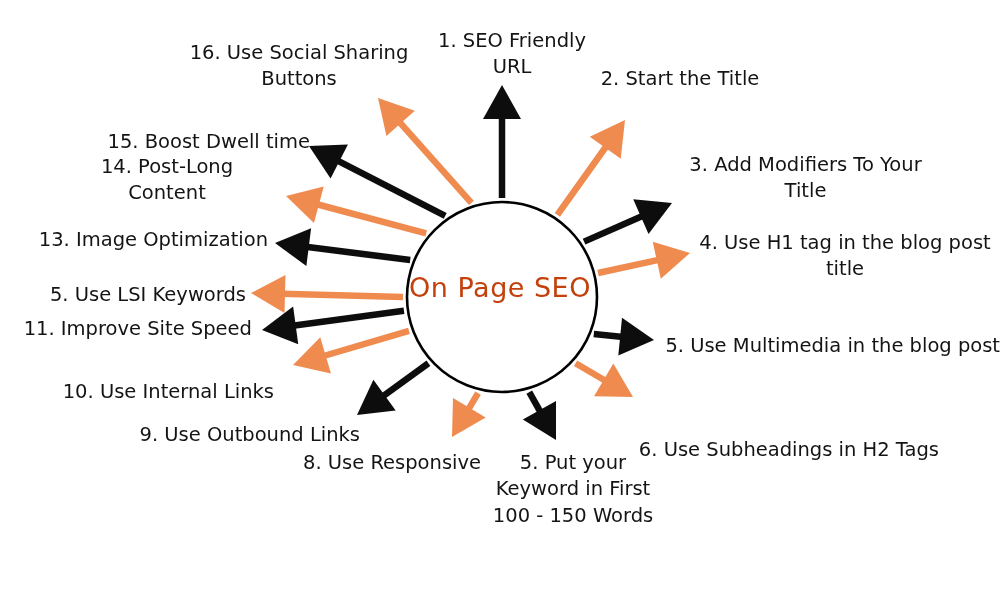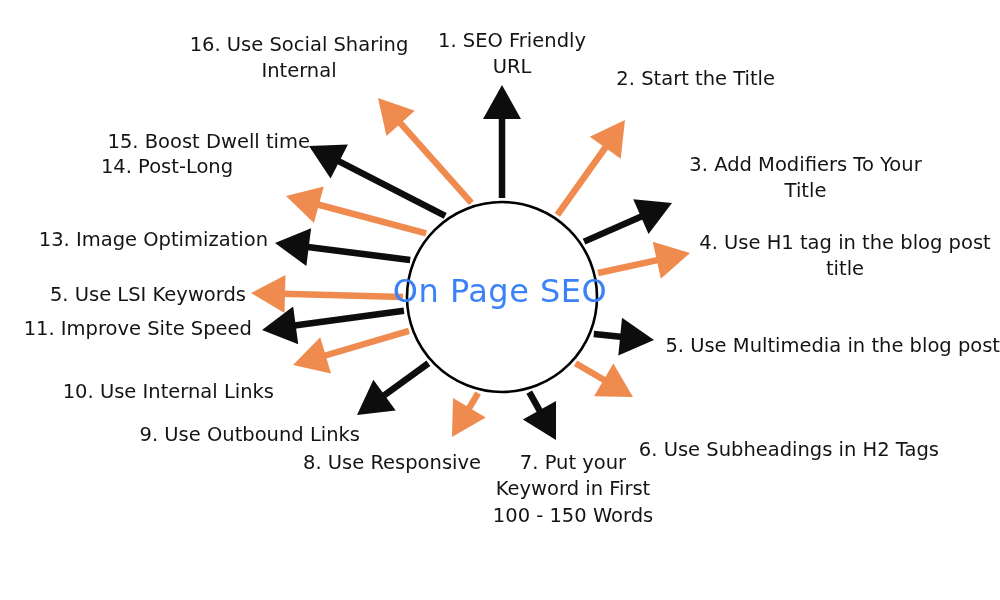--- a/index.html
+++ b/index.html
@@ -21,22 +21,22 @@
     top: 0;
     width: 1000px;
     height: 600px;
   }
   .hub-label {
     position: absolute;
     left: 0;
     top: 272px;
     width: 1000px;
     text-align: center;
-    font-size: 32px;
-    color: #3b82f6;
+    font-size: 27px;
+    color: #c2410c;
     letter-spacing: 0.5px;
     font-family: "DejaVu Sans", sans-serif;
     white-space: nowrap;
   }
   .node {
     position: absolute;
     font-size: 19.5px;
     line-height: 1.35;
     color: #141414;
     font-family: "DejaVu Sans", sans-serif;
@@ -118,39 +118,39 @@
       <circle cx="502" cy="297" r="95" fill="#ffffff" stroke="#000000" stroke-width="2.6"></circle>
     </svg>
 
   <div class="hub-label">On Page SEO</div>
 
   <div id="labels">
       <div class="node ta-c" style="left: 432px; top: 28px; width: 160px;">
         <div>1. SEO Friendly</div>
         <div>URL</div>
       </div>
-      <div class="node ta-c" style="left: 585px; top: 66px; width: 190px; text-align: right;">
+      <div class="node ta-c" style="left: 585px; top: 66px; width: 190px;">
         <div>2. Start the Title</div>
       </div>
       <div class="node ta-c" style="left: 668px; top: 152px; width: 275px;">
         <div>3. Add Modifiers To Your</div>
         <div>Title</div>
       </div>
       <div class="node ta-c" style="left: 692px; top: 230px; width: 306px;">
         <div>4. Use H1 tag in the blog post</div>
         <div>title</div>
       </div>
       <div class="node ta-l" style="left: 648px; top: 333px; width: 352px;">
         <div>5. Use Multimedia in the blog post</div>
       </div>
       <div class="node ta-l" style="left: 609px; top: 409px; width: 330px; margin-top: 28px;">
         <div>6. Use Subheadings in H2 Tags</div>
       </div>
       <div class="node ta-c" style="left: 478px; top: 450px; width: 190px;">
-        <div>7. Put your</div>
+        <div>5. Put your</div>
         <div>Keyword in First</div>
         <div>100 - 150 Words</div>
       </div>
       <div class="node ta-c" style="left: 292px; top: 450px; width: 200px;">
         <div>8. Use Responsive</div>
       </div>
       <div class="node ta-r" style="left: 120px; top: 422px; width: 240px;">
         <div>9. Use Outbound Links</div>
       </div>
       <div class="node ta-r" style="left: 50px; top: 379px; width: 224px;">
@@ -160,23 +160,24 @@
         <div>11. Improve Site Speed</div>
       </div>
       <div class="node ta-r" style="left: 14px; top: 282px; width: 232px;">
         <div>5. Use LSI Keywords</div>
       </div>
       <div class="node ta-r" style="left: 36px; top: 227px; width: 232px;">
         <div>13. Image Optimization</div>
       </div>
       <div class="node ta-c" style="left: 72px; top: 154px; width: 190px;">
         <div>14.  Post-Long</div>
+        <div>Content</div>
       </div>
       <div class="node ta-r" style="left: 80px; top: 129px; width: 230px;">
         <div>15. Boost Dwell time</div>
       </div>
-      <div class="node ta-c" style="left: 175px; top: 32px; width: 248px;">
+      <div class="node ta-c" style="left: 175px; top: 40px; width: 248px;">
         <div>16. Use Social Sharing</div>
-        <div>Internal</div>
+        <div>Buttons</div>
       </div>
     </div>
 
 </div>
 
 </body></html>

